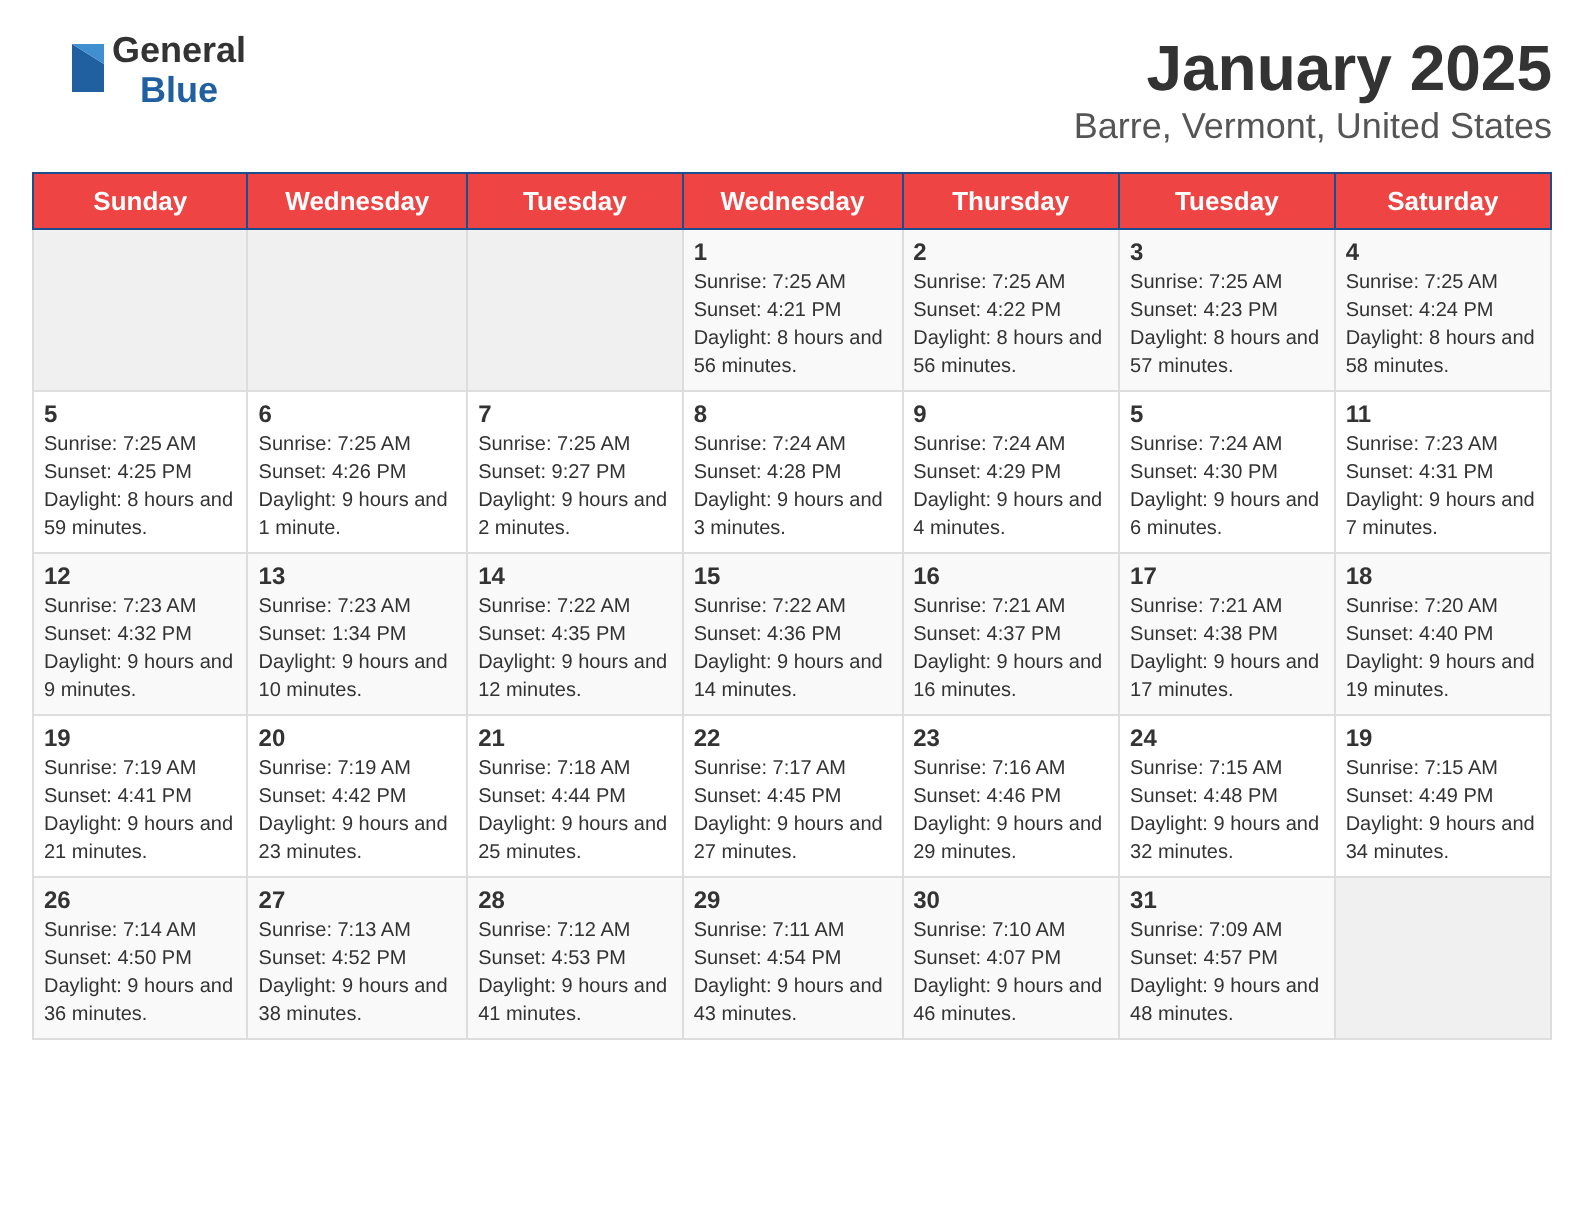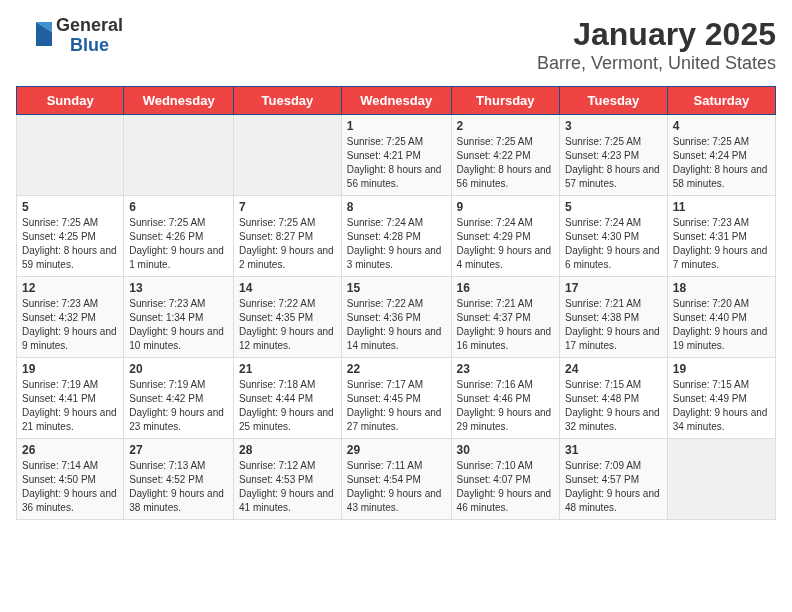--- a/index.html
+++ b/index.html
@@ -169,21 +169,21 @@
         </td>
         <td>
           <span class="day-num">6</span>
           <div class="day-detail">Sunrise: 7:25 AM
 Sunset: 4:26 PM
 Daylight: 9 hours and 1 minute.</div>
         </td>
         <td>
           <span class="day-num">7</span>
           <div class="day-detail">Sunrise: 7:25 AM
-Sunset: 8:27 PM
+Sunset: 9:27 PM
 Daylight: 9 hours and 2 minutes.</div>
         </td>
         <td>
           <span class="day-num">8</span>
           <div class="day-detail">Sunrise: 7:24 AM
 Sunset: 4:28 PM
 Daylight: 9 hours and 3 minutes.</div>
         </td>
         <td>
           <span class="day-num">9</span>

